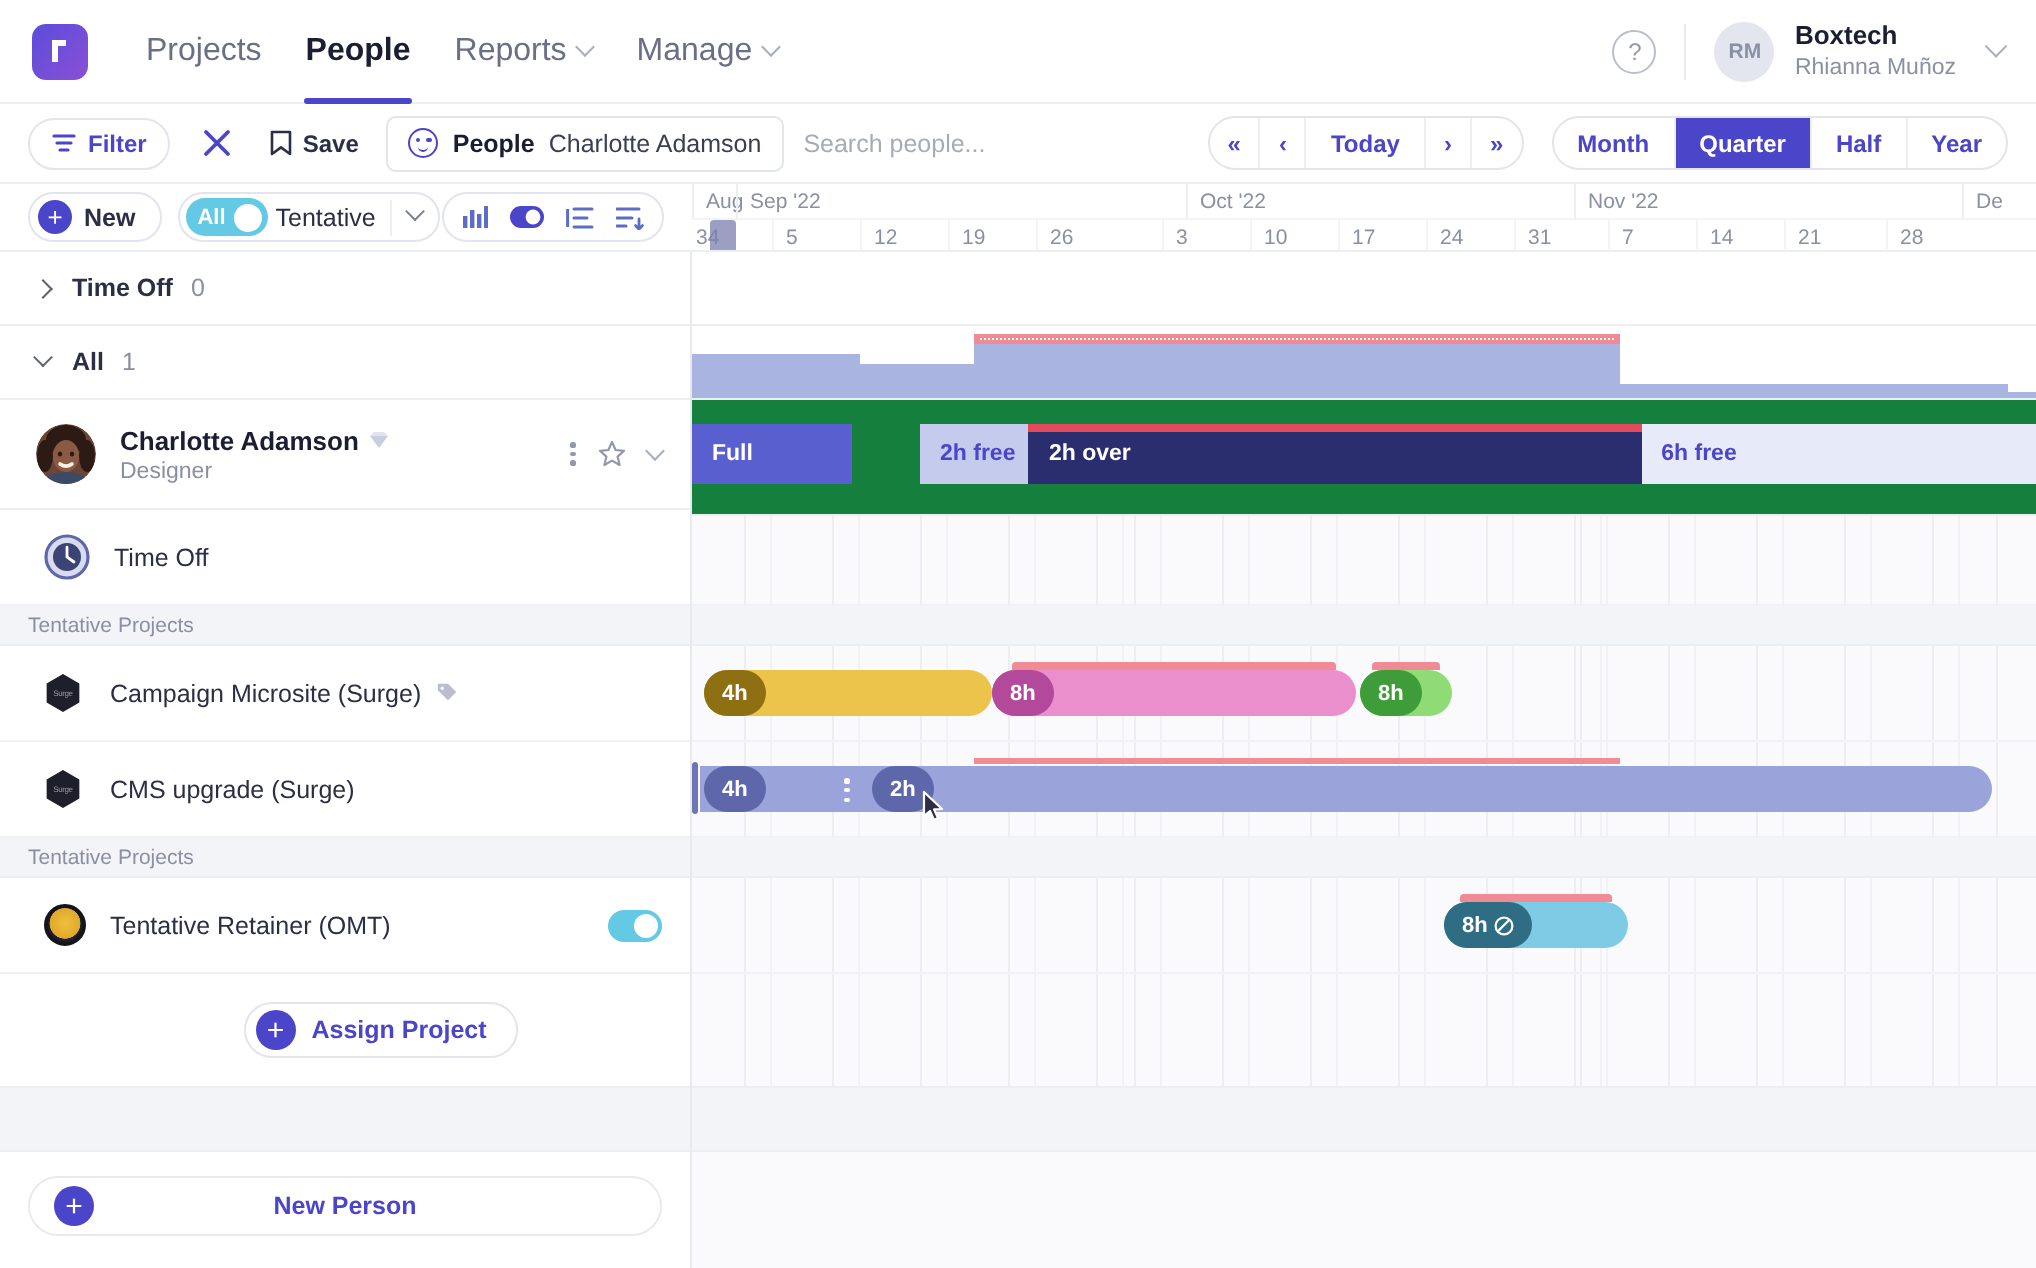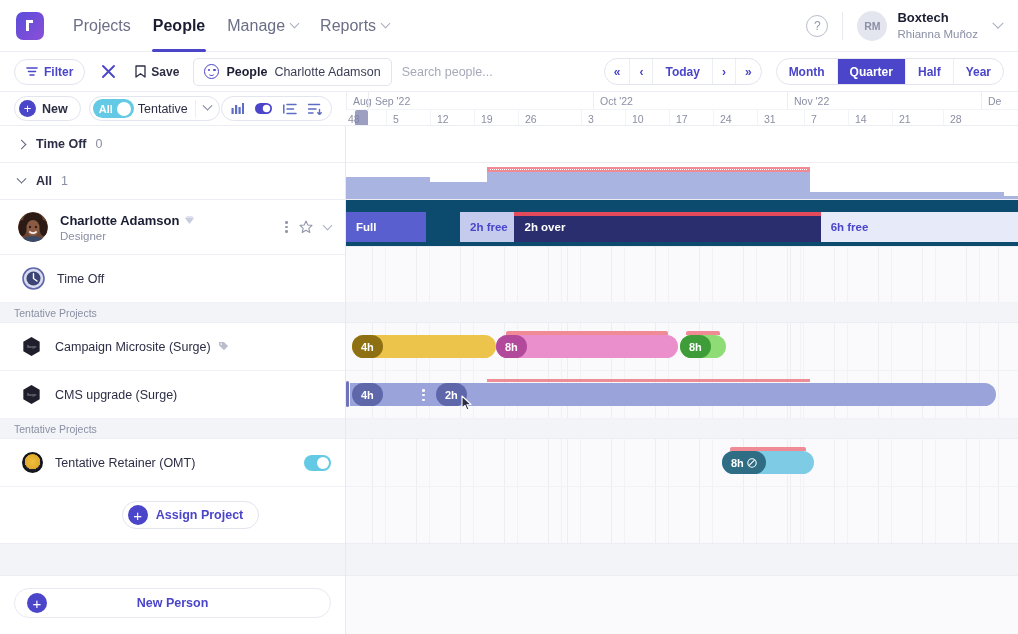--- a/index.html
+++ b/index.html
@@ -275,25 +275,25 @@
         </svg>
     </div>
 
     <div class="navitem">
       <span>Projects</span>
     </div>
     <div class="navitem active">
       <span>People</span>
     </div>
     <div class="navitem">
+      <span>Reports</span>
+      <span class="caret"></span>
+    </div>
+    <div class="navitem">
       <span>Manage</span>
-      <span class="caret"></span>
-    </div>
-    <div class="navitem">
-      <span>Reports</span>
       <span class="caret"></span>
     </div>
 
     <div class="nav-right">
       <div class="helpbtn">
         <span>?</span>
       </div>
       <div class="nav-divider"></div>
       <div class="avatar-initials">
         <span>RM</span>
@@ -418,21 +418,21 @@
           </div>
         <div class="tl-month" style="left:441px;width:194px;">
             <span>Nov '22</span>
           </div>
         <div class="tl-month" style="left:635px;width:37px;">
             <span>De</span>
           </div>
       </div>
       <div class="tl-days">
         <div class="tl-day" style="left:0px;border-left:none;padding-left:2px;">
-            <span>48</span>
+            <span>34</span>
           </div>
         <div class="tl-day" style="left:13px;border-left:none;padding-left:2px;margin-top:35px;">
             <span>30</span>
           </div>
         <div class="today-marker" style="left:9px;"></div>
         <div class="tl-day" style="left:40px;">
             <span>5</span>
           </div>
         <div class="tl-day" style="left:84px;">
             <span>12</span>
@@ -516,21 +516,21 @@
       <div class="cap-chart" style="top:37px;height:37px;background:#fff;border-bottom:1px solid #eceef4;">
         <div class="cap-seg" style="left:0px;width:84px;height:22px;"></div>
         <div class="cap-seg" style="left:84px;width:57px;height:17px;"></div>
         <div class="cap-seg" style="left:141px;width:323px;height:27px;"></div>
         <div class="cap-over" style="left:141px;width:323px;bottom:27px;height:5px;background:#f08a95;"></div>
         <div class="cap-over-dash" style="left:144px;width:317px;bottom:29px;"></div>
         <div class="cap-seg" style="left:464px;width:194px;height:7px;"></div>
         <div class="cap-seg" style="left:658px;width:14px;height:3px;"></div>
       </div>
 
-      <div class="tl-row" style="top:74px;height:47px;background:#0c4a6e;border-bottom:1px solid #eceef4;">
+      <div class="tl-row" style="top:74px;height:58px;background:#15803d;border-bottom:1px solid #eceef4;">
         <div class="sumbar" style="left:0;top:12px;width:672px;">
           <div class="sumseg" style="width:84px;background:#5a5fd0;color:#fff;">
             <span>Full</span>
           </div>
           <div class="sumseg" style="width:57px;background:#c5cbed;color:#4a45c9;margin-left:34px;">
             <span>2h free</span>
           </div>
           <div class="sumseg" style="width:323px;background:#2a2d6e;color:#fff;position:relative;">
             <div style="position:absolute;left:0;top:0;right:0;height:4px;background:#e34b5c;"></div>
             <span style="position:relative;">2h over</span>

